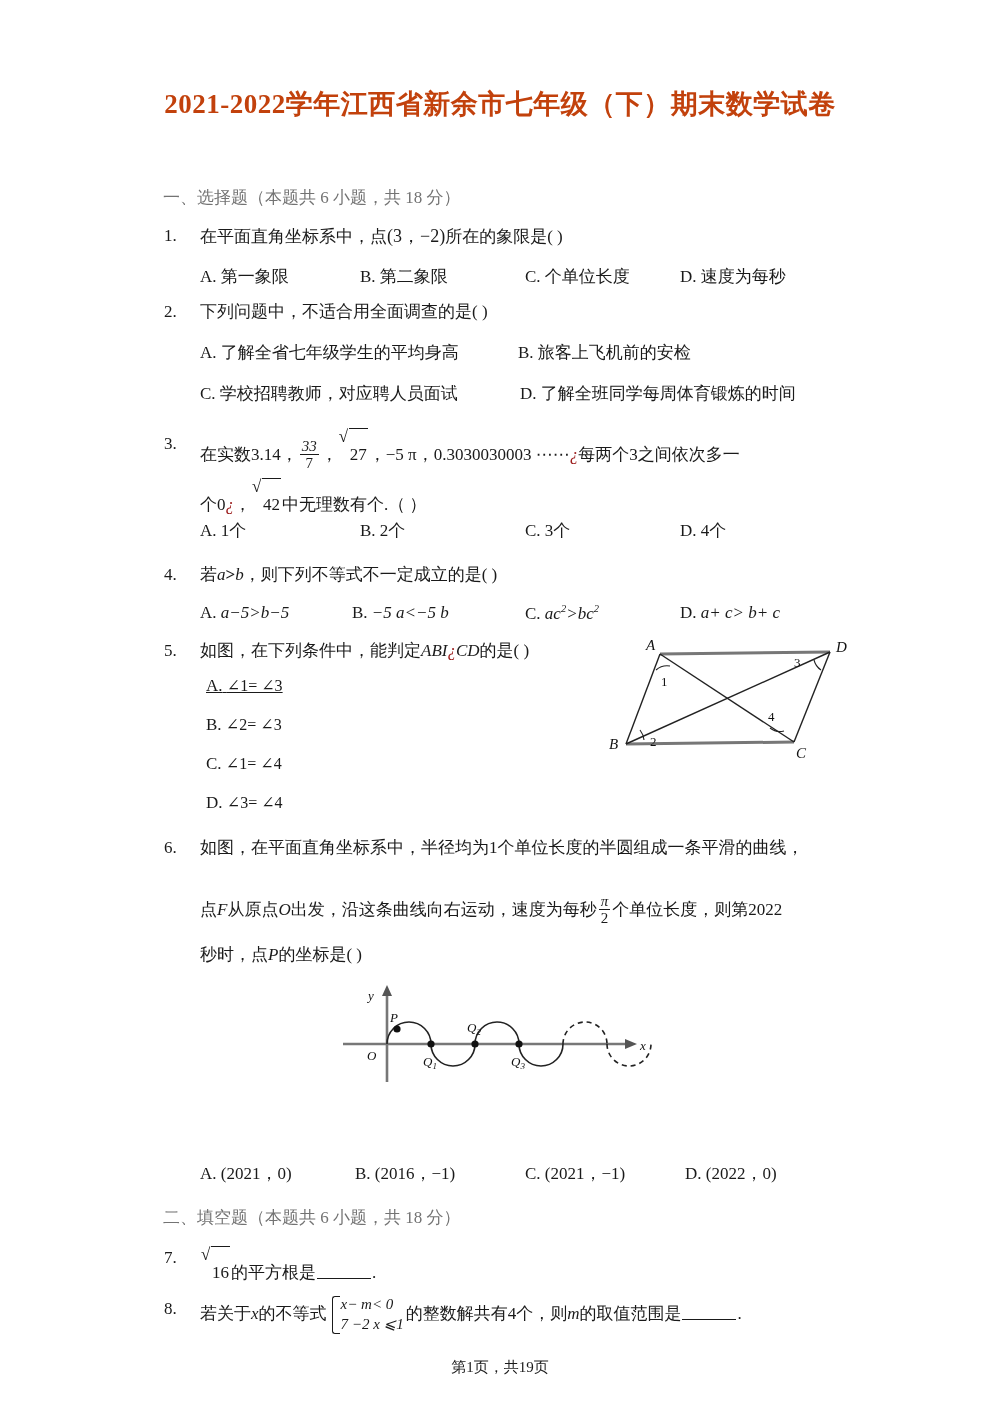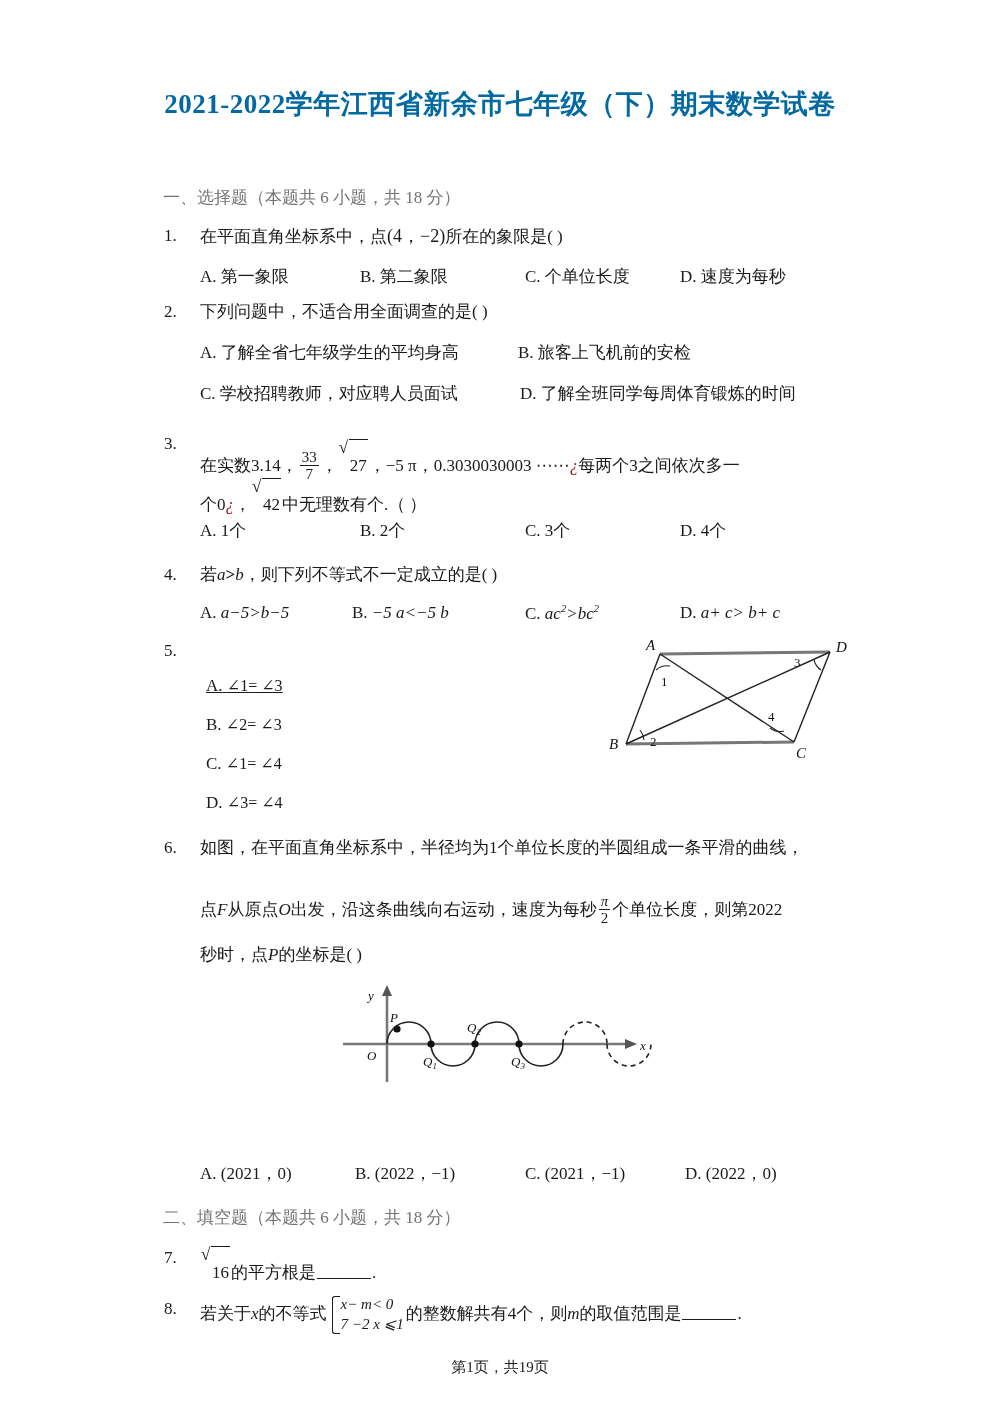--- a/index.html
+++ b/index.html
@@ -24,21 +24,21 @@
   
   .doc-title {
     position: absolute;
     top: 86px;
     left: 0;
     width: 1000px;
     text-align: center;
     font-size: 27px;
     font-weight: bold;
     letter-spacing: 0.5px;
-    color: #0369a1;
+    color: #c2410c;
     font-family: "Liberation Serif", "DejaVu Serif", serif;
   }
 
   
   .section-head {
     position: absolute;
     left: 163px;
     font-size: 17px;
     color: #737373;
     white-space: nowrap;
@@ -74,21 +74,21 @@
 
   
   .frac {
     display: inline-block;
     vertical-align: -0.55em;
     text-align: center;
     font-size: 15px;
     line-height: 1.08;
     margin: 0 2px;
   }
-  .frac .num { display: block; padding: 0 2px; }
+  .frac .num { display: block; padding: 0 2px; font-style: italic; }
   .frac .den { display: block; border-top: 1px solid #1a1a1a; padding: 0 2px; }
 
   
   .sqrt {
     display: inline-block;
     position: relative;
     padding-left: 10px;
     margin: 0 1px;
   }
   .sqrt::before {
@@ -163,21 +163,21 @@
 <body>
 
 <div class="page">
 
   <div class="doc-title">2021-2022学年江西省新余市七年级（下）期末数学试卷</div>
 
   <div class="section-head" style="top:186px;">一、选择题（本题共 6 小题，共 18 分）</div>
 
   <div class="q-num" style="top:226px;">1.</div>
   <div class="q-stem" style="top:226px;">
-    <span>在平面直角坐标系中，点</span><span class="mn" style="font-size:18px;">(4，−2)</span><span>所在的象限是(   )</span>
+    <span>在平面直角坐标系中，点</span><span class="mn" style="font-size:18px;">(3，−2)</span><span>所在的象限是(   )</span>
   </div>
   <div class="opt" style="top:265px; left:200px;">
     <span class="opt-label">A.</span>
     <span>第一象限</span>
   </div>
   <div class="opt" style="top:265px; left:360px;">
     <span class="opt-label">B.</span>
     <span>第二象限</span>
   </div>
   <div class="opt" style="top:265px; left:525px;">
@@ -202,21 +202,21 @@
   <div class="opt" style="top:382px; left:200px;">
     <span class="opt-label">C.</span>
     <span>学校招聘教师，对应聘人员面试</span>
   </div>
   <div class="opt" style="top:382px; left:520px;">
     <span class="opt-label">D.</span>
     <span>了解全班同学每周体育锻炼的时间</span>
   </div>
 
   <div class="q-num" style="top:434px;">3.</div>
-  <div class="q-stem" style="top:428px;margin-top:11px;">
+  <div class="q-stem" style="top:428px;">
     <span>在实数3.14，</span><span class="frac"><span class="num">33</span><span class="den">7</span></span><span>，</span><span class="sqrt"><span class="rad">27</span></span><span>，−5 π，0.3030030003 ⋯⋯</span><span class="err">¿</span><span>每两个3之间依次多一</span>
   </div>
   <div class="q-stem" style="top:478px;">
     <span>个0</span><span class="err">¿</span><span>，</span><span class="sqrt"><span class="rad">42</span></span><span>中无理数有个.（   ）</span>
   </div>
   <div class="opt" style="top:519px; left:200px;">
     <span class="opt-label">A.</span>
     <span>1个</span>
   </div>
   <div class="opt" style="top:519px; left:360px;">
@@ -247,20 +247,23 @@
   <div class="opt" style="top:603px; left:525px;">
     <span class="opt-label">C.</span>
     <span class="mi">a<span class="mi">c</span><sup class="exp">2</sup>&gt;<span class="mi">b</span><span class="mi">c</span><sup class="exp">2</sup></span>
   </div>
   <div class="opt" style="top:603px; left:680px;">
     <span class="opt-label">D.</span>
     <span class="mi">a+ c&gt; b+ c</span>
   </div>
 
   <div class="q-num" style="top:641px;">5.</div>
+  <div class="q-stem" style="top:641px;">
+    <span>如图，在下列条件中，能判定</span><span class="mi">ABI</span><span class="err">¿</span><span class="mi">CD</span><span>的是(   )</span>
+  </div>
   <div class="opt" style="top:676px; left:206px;text-decoration:underline;">
     <span class="opt-label">A.</span>
     <span class="ang">∠1= ∠3</span>
   </div>
   <div class="opt" style="top:715px; left:206px;">
     <span class="opt-label">B.</span>
     <span class="ang">∠2= ∠3</span>
   </div>
   <div class="opt" style="top:754px; left:206px;">
     <span class="opt-label">C.</span>
@@ -339,21 +342,21 @@
       <text x="176" y="88" font-family="Liberation Serif, serif" font-size="13" font-style="italic" fill="#111">Q<tspan font-size="9" dy="3">3</tspan></text>
     </svg>
   </div>
 
   <div class="opt" style="top:1162px; left:200px;">
     <span class="opt-label">A.</span>
     <span class="mn" style="font-size:17px;">(2021，0)</span>
   </div>
   <div class="opt" style="top:1162px; left:355px;">
     <span class="opt-label">B.</span>
-    <span class="mn" style="font-size:17px;">(2022，−1)</span>
+    <span class="mn" style="font-size:17px;">(2016，−1)</span>
   </div>
   <div class="opt" style="top:1162px; left:525px;">
     <span class="opt-label">C.</span>
     <span class="mn" style="font-size:17px;">(2021，−1)</span>
   </div>
   <div class="opt" style="top:1162px; left:685px;">
     <span class="opt-label">D.</span>
     <span class="mn" style="font-size:17px;">(2022，0)</span>
   </div>
 

